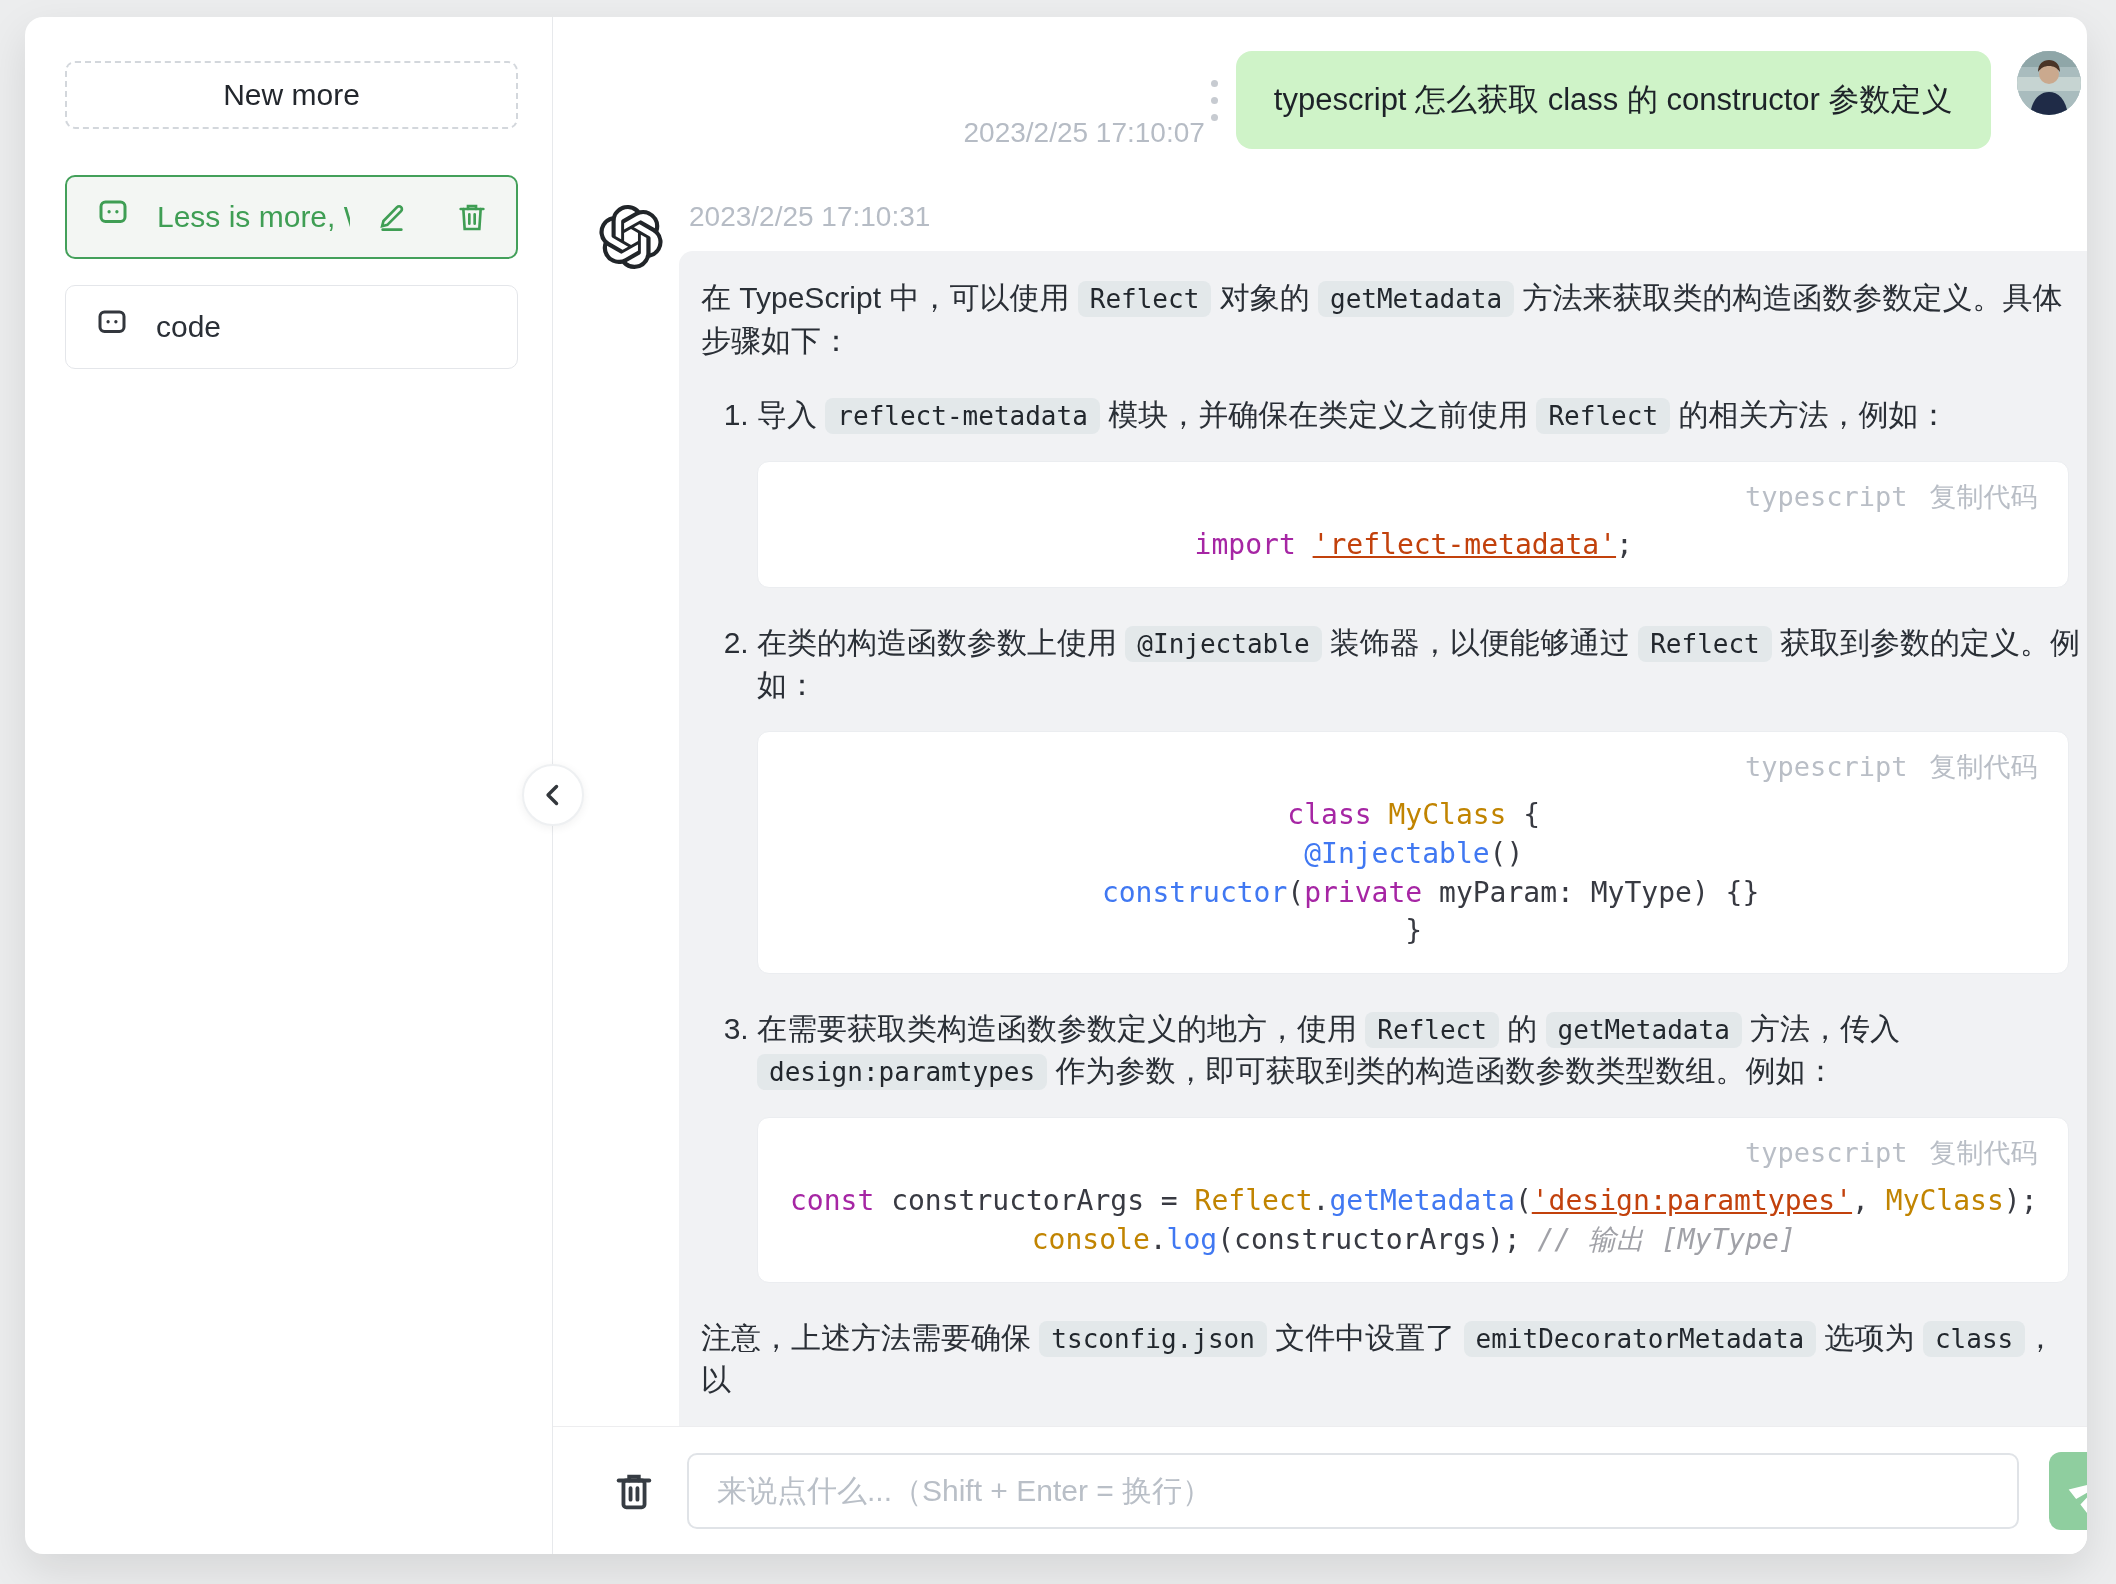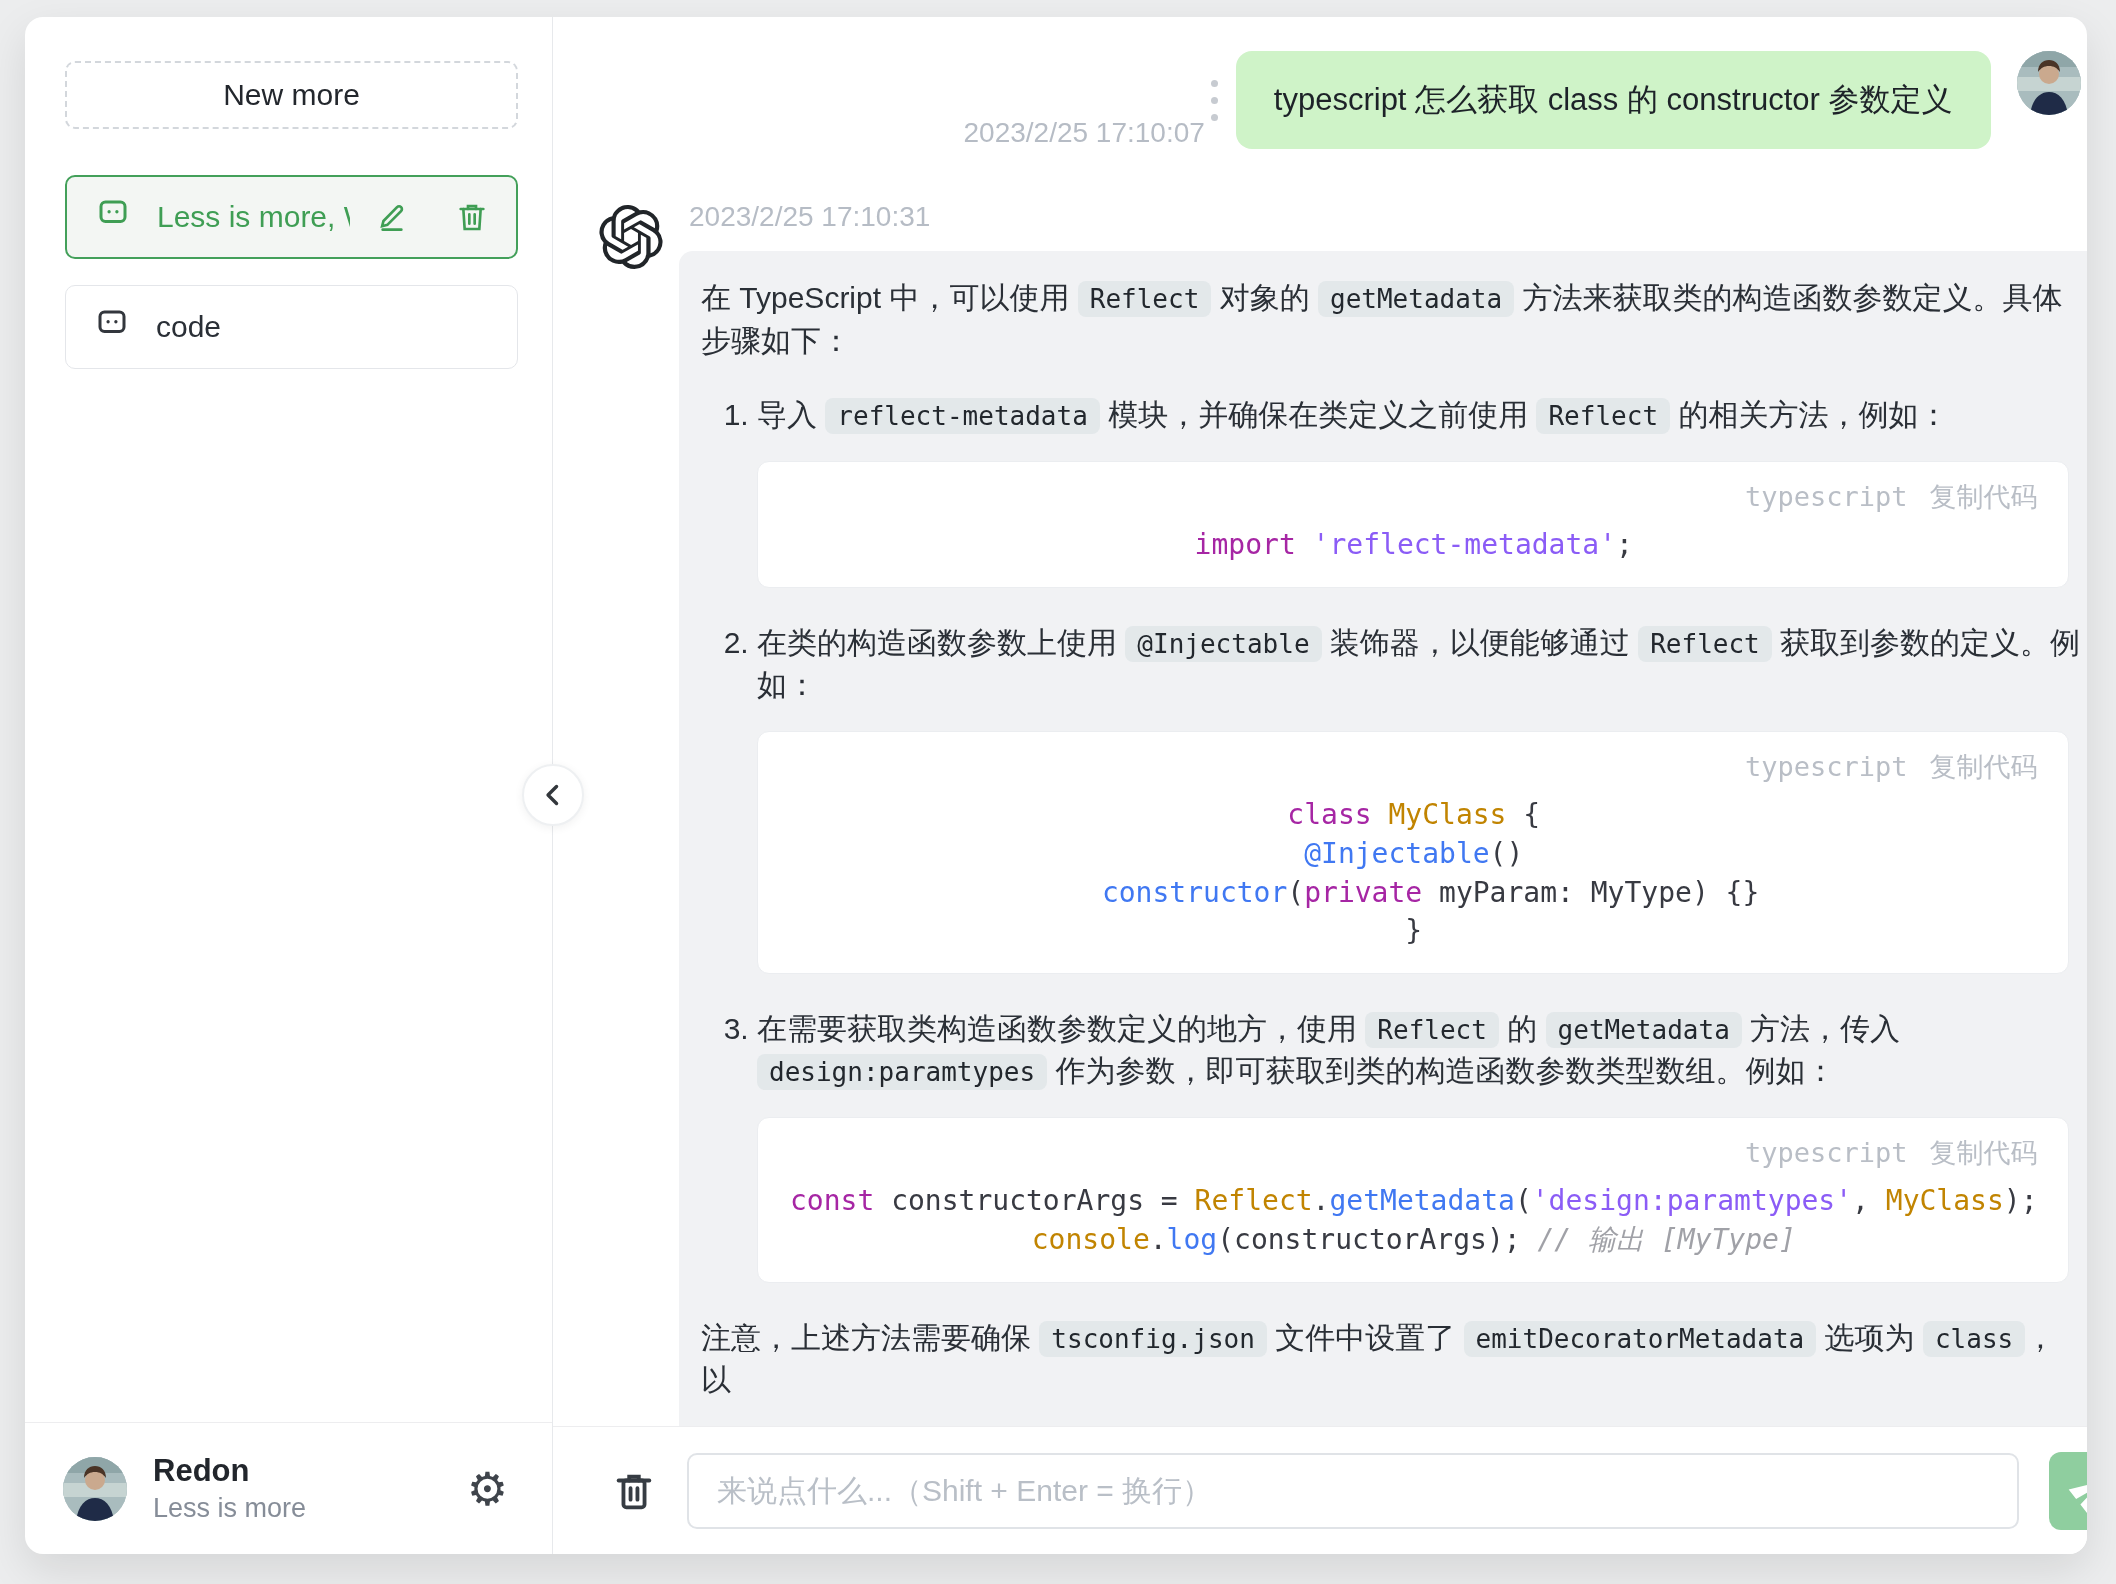--- a/index.html
+++ b/index.html
@@ -95,21 +95,21 @@
   }
   .codeblock-head {
     display:flex; justify-content:flex-end; gap:22px; align-items:center;
     color:#b9bec6; font-size:27px; margin-bottom:10px;
   }
   .codeblock-lang { font-family:"DejaVu Sans Mono",monospace; }
   .codeblock-copy { cursor:pointer; }
   .code { font-family:"DejaVu Sans Mono",monospace; font-size:28px; line-height:1.38; }
   .code .ln { white-space:pre; }
   .tk-kw { color:#a626a4; }
-  .tk-str { color:#8b5cf6; }
+  .tk-str { color:#c2410c;text-decoration:underline; }
   .tk-fn { color:#4078f2; }
   .tk-ty { color:#c18401; }
   .tk-pl { color:#383a42; }
   .tk-cm { color:#a0a1a7; font-style:italic; }
   .note { margin-top:6px; }
   
   .composer {
     height:128px; border-top:1px solid #ededef;
     display:flex; align-items:center; gap:30px; padding:0 78px 0 58px;
     background:#fff;
@@ -167,37 +167,20 @@
           <svg width="36" height="36" viewBox="0 0 24 24" fill="none" stroke-width="2" stroke-linecap="round">
             <path d="M20 7a3 3 0 0 0-3-3H7a3 3 0 0 0-3 3v7a3 3 0 0 0 3 3h10a3 3 0 0 0 3-3z"></path>
             <circle cx="9.4" cy="10.5" r="1.1" stroke="none"></circle>
             <circle cx="14.6" cy="10.5" r="1.1" stroke="none"></circle>
           </svg>
         </span>
         <span class="chat-label">code</span>
       </div>
     </div>
 
-    <div class="sidebar-footer">
-      <span class="avatar">
-        <svg width="64" height="64" viewBox="0 0 64 64">
-          <rect width="64" height="64" fill="#a9bcbe"></rect>
-          <rect y="26" width="64" height="14" fill="#c6d4d2"></rect>
-          <rect width="64" height="16" fill="#8fa6a8"></rect>
-          <circle cx="32" cy="23" r="10" fill="#caa98e"></circle>
-          <path d="M21 21c0-8 5-12 11-12s11 4 11 12c-3-4-6-6-11-6s-8 2-11 6z" fill="#4a3426"></path>
-          <path d="M13 64c2-16 10-23 19-23s17 7 19 23z" fill="#1f2b47"></path>
-        </svg>
-      </span>
-      <span class="profile-meta">
-        <div class="profile-name">Redon</div>
-        <div class="profile-sub">Less is more</div>
-      </span>
-      <span class="gear">⚙</span>
-    </div>
   </aside>
 
   <div class="collapse-btn">
     <span style="display:flex;">
       <svg width="34" height="34" viewBox="0 0 24 24" fill="none" stroke="#33373c" stroke-width="2.4" stroke-linecap="round" stroke-linejoin="round">
         <polyline points="14.5 6 8.5 12 14.5 18"></polyline>
       </svg>
     </span>
   </div>
 

